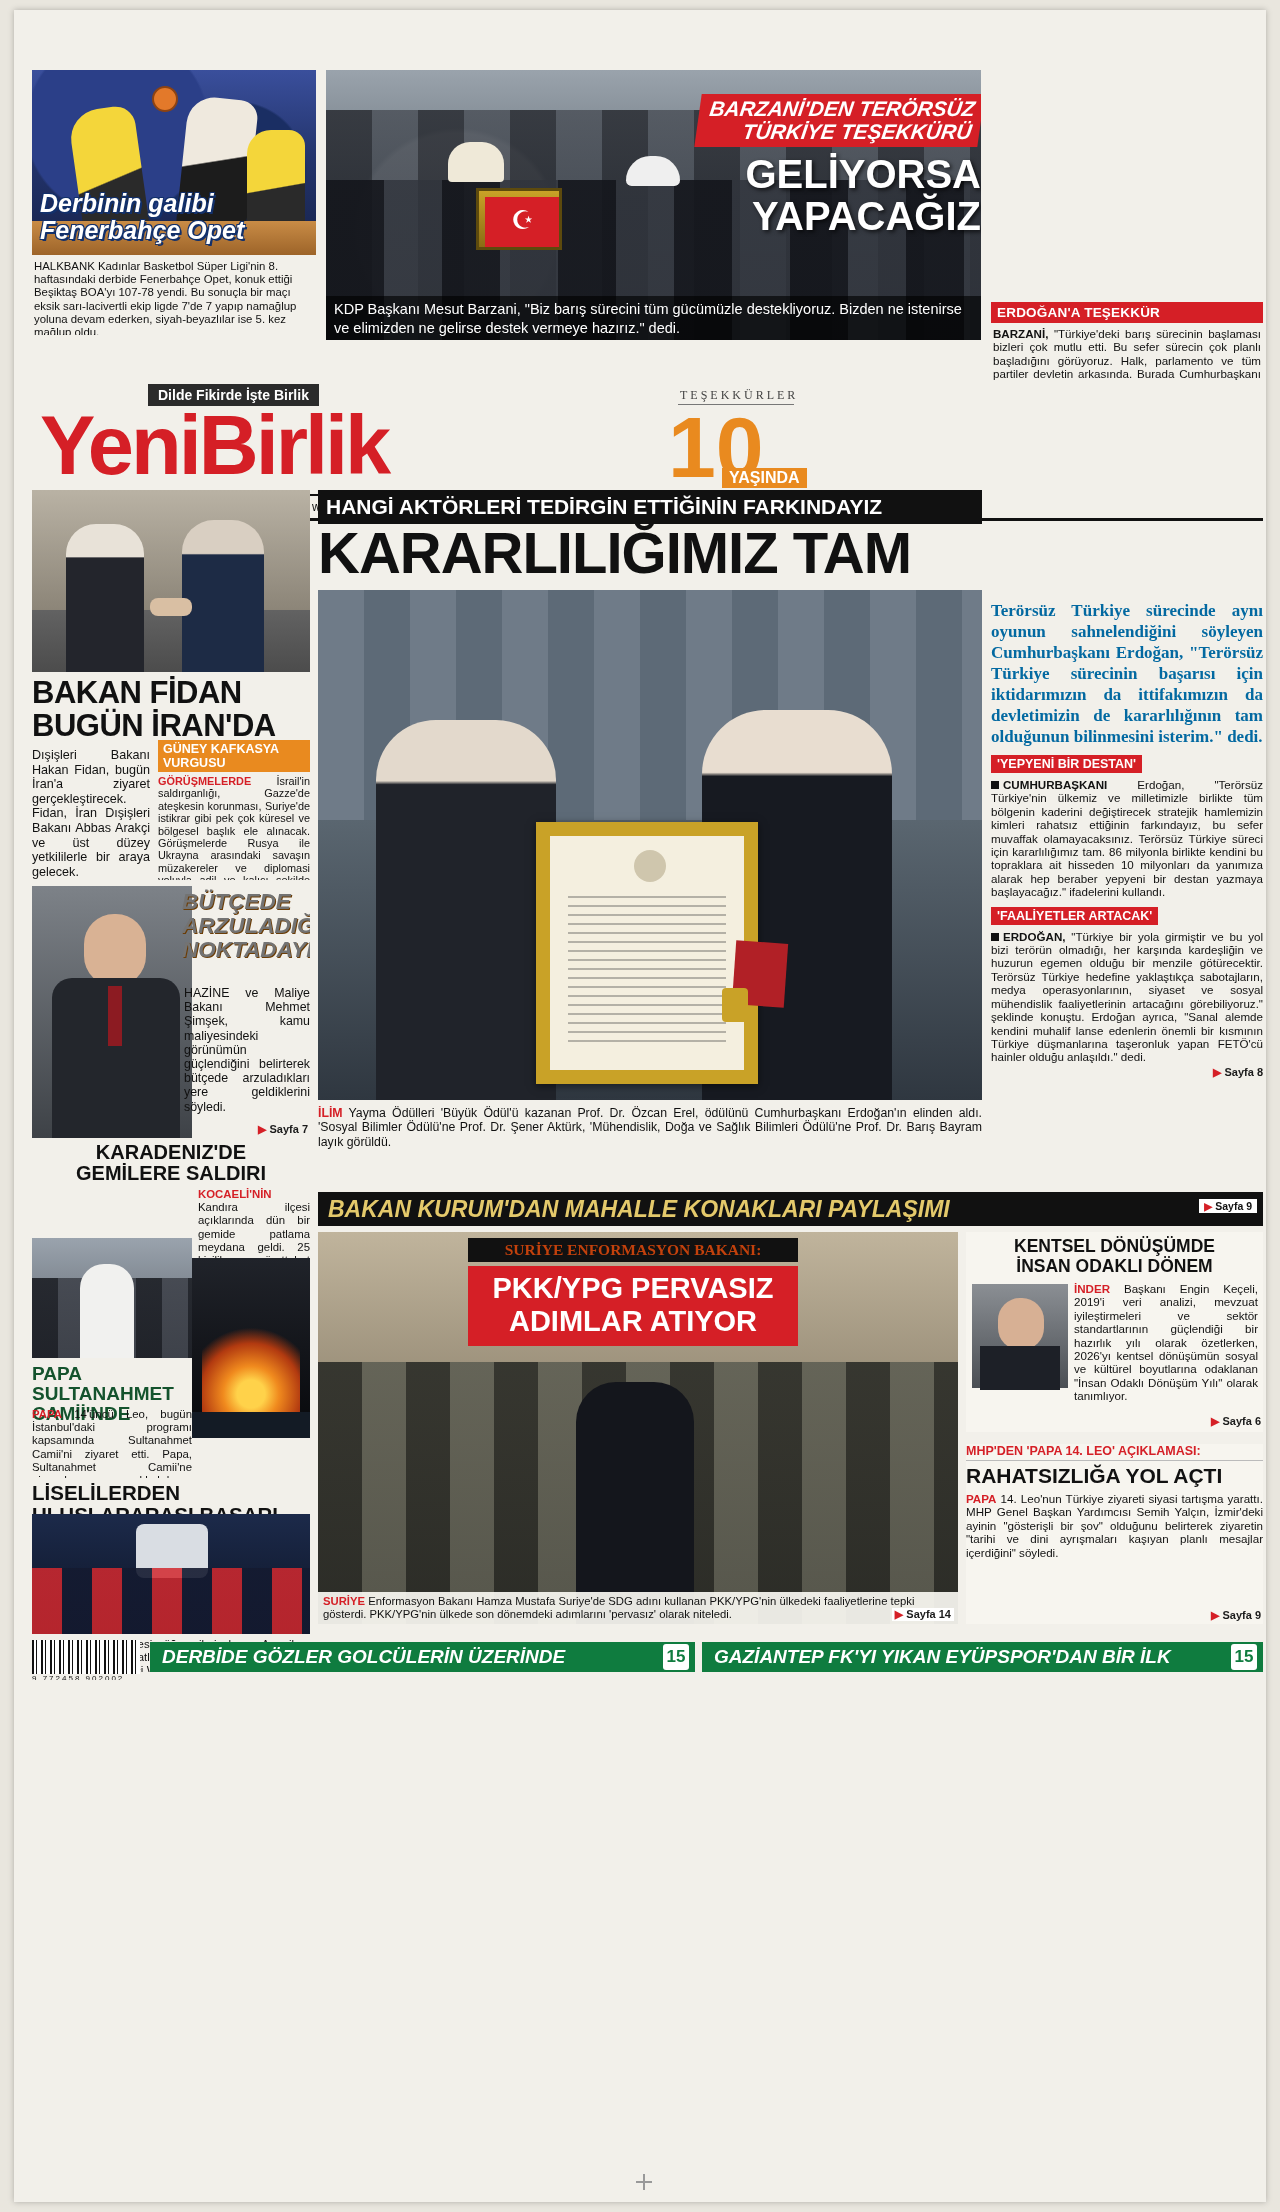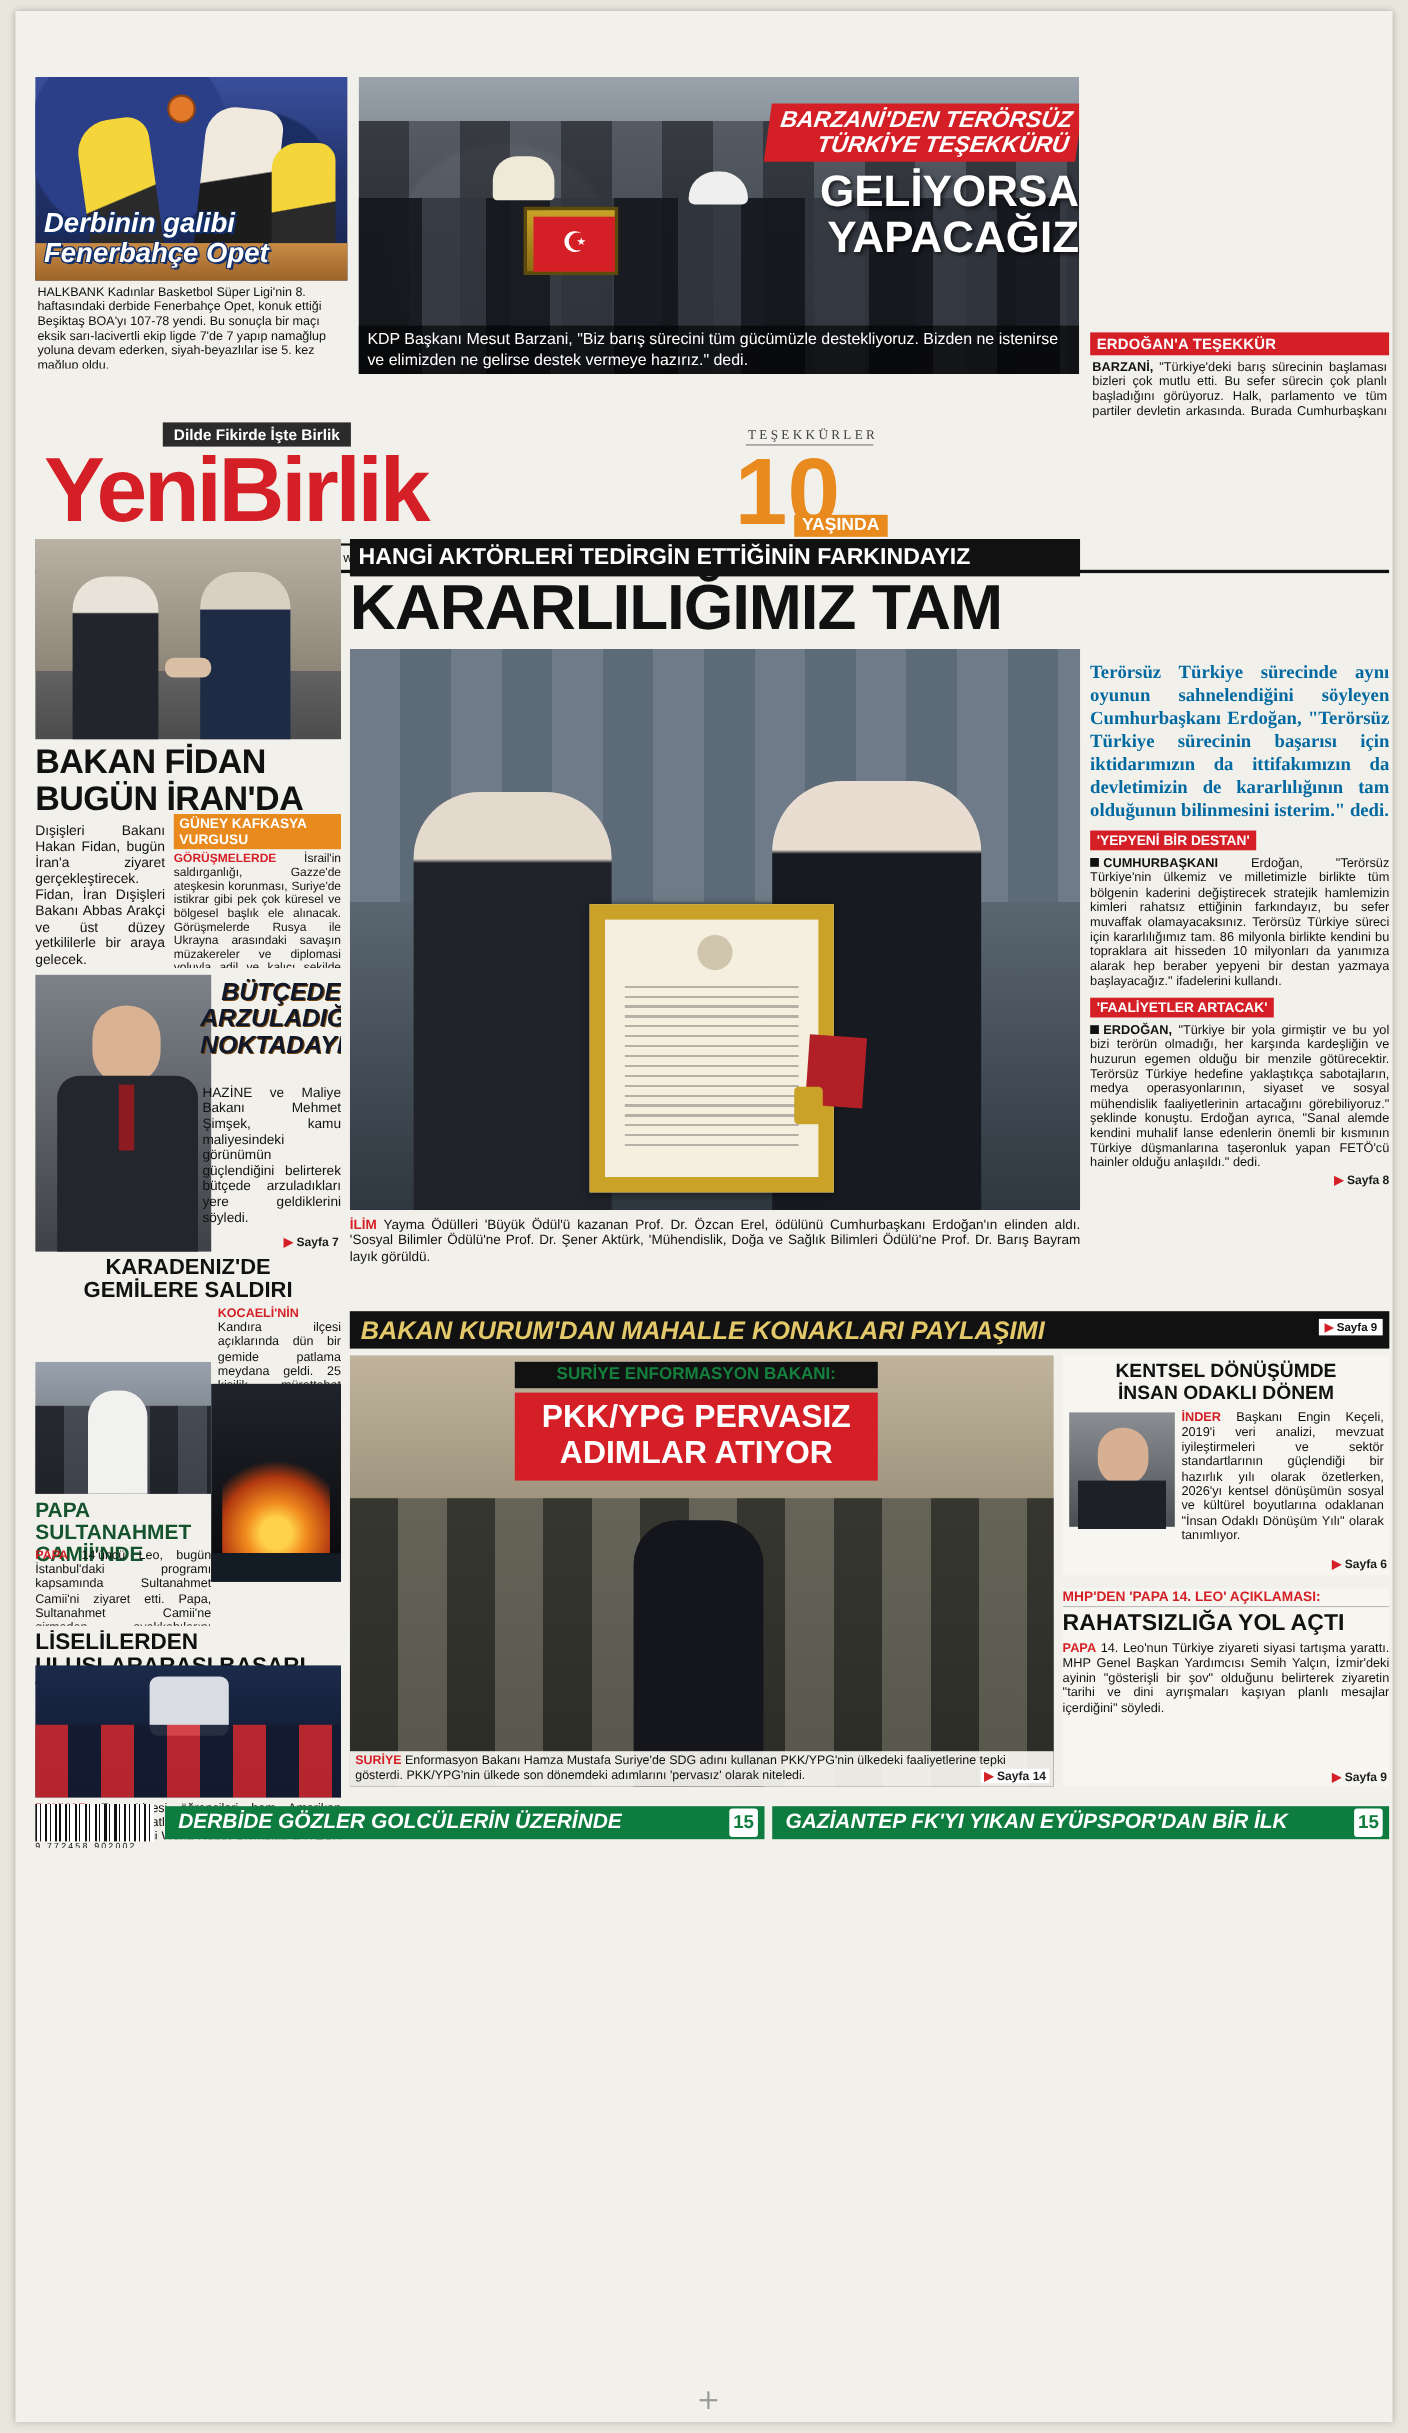--- a/index.html
+++ b/index.html
@@ -249,23 +249,22 @@
   #simsek .img {
     position:absolute; left:0; top:0; width:160px; height:252px;
     background:linear-gradient(180deg,#7d8288,#3e4247);
   }
   #simsek .head { position:absolute; left:52px; top:28px; width:62px; height:72px; background:#d9b294; border-radius:30px; }
   #simsek .suit { position:absolute; left:20px; top:92px; width:128px; height:160px; background:#23262c; border-radius:20px 20px 0 0; }
   #simsek .tie { position:absolute; left:76px; top:100px; width:14px; height:60px; background:#8c1b22; }
   #simsek .h {
     position:absolute; left:150px; top:4px; width:128px;
     font-family:"Liberation Sans", sans-serif; font-weight:bold; font-style:italic;
-    font-size:22.5px; line-height:24px; color:#0f172a;
+    font-size:22.5px; line-height:24px; color:#737373;
     text-shadow:1px 1px 0 #6b3d07;
-    text-align:right;
   }
   #simsek .txt {
     position:absolute; left:152px; top:100px; width:126px;
     font-family:"Liberation Sans", sans-serif; font-size:12.4px; line-height:14.2px;
     text-align:justify;
   }
   #simsek .tag { position:absolute; right:2px; bottom:2px; }
 
   
   #kara { left:18px; top:1134px; width:278px; height:200px; }
@@ -416,21 +415,21 @@
     position:absolute; inset:0;
     background:linear-gradient(180deg,#c0b49c 0%,#8f846f 50%,#574f42 100%);
   }
   #suriye .crowd {
     position:absolute; left:0; top:130px; width:640px; height:262px;
     background:repeating-linear-gradient(90deg, rgba(36,38,34,.85) 0 44px, rgba(86,88,78,.8) 44px 88px);
   }
   #suriye .mid { position:absolute; left:258px; top:150px; width:118px; height:242px; background:#14161c; border-radius:40px 40px 0 0; }
   #suriye .kick {
     position:absolute; left:150px; top:6px; width:330px;
-    background:#111; color:#15803d; font-family:Liberation Sans, sans-serif;
+    background:#111; color:#c2410c; font-family:Liberation Serif, serif;
     font-weight:bold; font-size:15.5px; text-align:center; padding:3px 4px;
   }
   #suriye .hd {
     position:absolute; left:150px; top:34px; width:330px;
     background:#d51f26; color:#fff; font-family:"Liberation Sans", sans-serif;
     font-weight:bold; font-size:29px; line-height:33px; text-align:center; padding:6px 4px 8px 4px;
   }
   #suriye .cap {
     position:absolute; left:0; bottom:0; width:640px;
     background:rgba(250,248,242,.92); color:#111;

